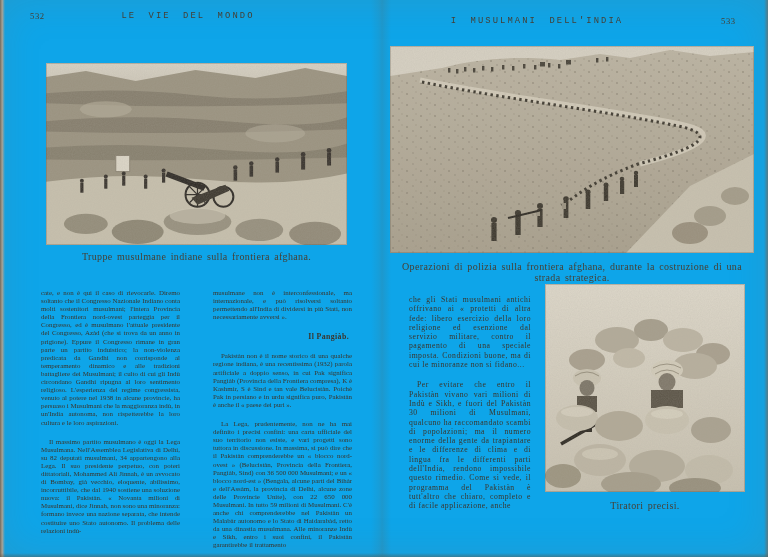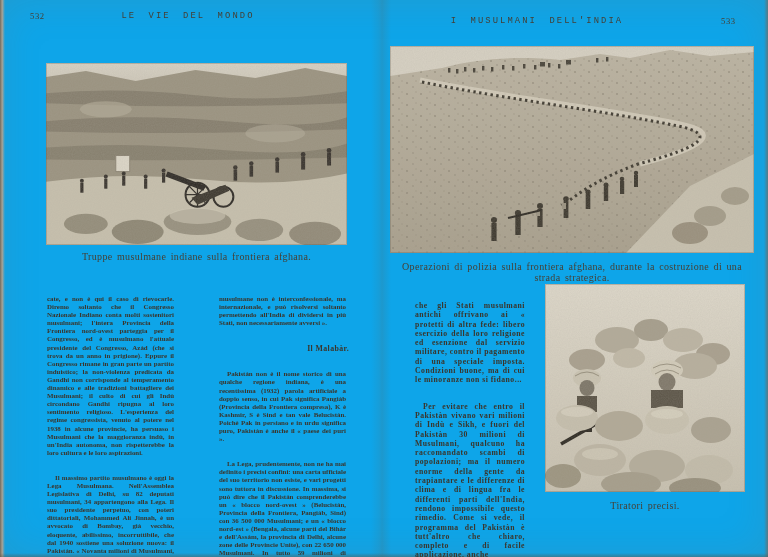--- a/index.html
+++ b/index.html
@@ -27,21 +27,21 @@
   .photoA{left:46px;top:63px;width:301px;height:182px;}
   .photoB{left:390px;top:46px;width:364px;height:207px;}
   .photoC{left:545px;top:284px;width:200px;height:208px;}
   .cap{position:absolute;font-size:10px;letter-spacing:.35px;word-spacing:1.6px;
         color:#464035;text-align:center;}
   .capA{left:30px;top:251px;width:333px;}
   .capB{left:390px;top:261px;width:364px;}
   .capC{left:545px;top:500px;width:200px;}
   .cols{position:absolute;left:30px;top:278px;width:333px;display:flex;gap:11px;}
   .col{flex:1;min-width:0;}
-  p{margin:17px;text-align:justify;font-size:6.9px;line-height:8.1px;color:#3b352b;font-weight:bold;}
+  p{margin:11px;text-align:justify;font-size:6.9px;line-height:8.1px;color:#3b352b;}
   p.ind{text-indent:8px;}
   .sechead{margin:5px 14px 5px 0;font-size:7.8px;font-weight:bold;text-align:right;
         letter-spacing:.4px;color:#3b352b;font-family:"Liberation Serif","DejaVu Serif",serif;}
   .rcol{position:absolute;left:398px;top:284px;width:144px;}
   .rcol p{font-size:7.7px;line-height:9.3px;letter-spacing:.5px;}
 </style>
 </head>
 <body>
 
 <div class="scan">
@@ -145,21 +145,21 @@
   </figure>
   <figcaption class="cap capA">Truppe musulmane indiane sulla frontiera afghana.</figcaption>
 
   <div class="cols">
     <div class="col">
       <p>cate, e non è qui il caso di rievocarle. Diremo soltanto che il Congresso Nazionale Indiano conta molti sostenitori musulmani; l'intera Provincia della Frontiera nord-ovest parteggia per il Congresso, ed è musulmano l'attuale presidente del Congresso, Azàd (che si trova da un anno in prigione). Eppure il Congresso rimane in gran parte un partito induistico; la non-violenza predicata da Gandhi non corrisponde al temperamento dinamico e alle tradizioni battagliere dei Musulmani; il culto di cui gli Indù circondano Gandhi ripugna al loro sentimento religioso. L'esperienza del regime congressista, venuto al potere nel 1938 in alcune provincie, ha persuaso i Musulmani che la maggioranza indù, in un'India autonoma, non rispetterebbe la loro cultura e le loro aspirazioni.</p>
       <p class="ind">Il massimo partito musulmano è oggi la Lega Musulmana. Nell'Assemblea Legislativa di Delhi, su 82 deputati musulmani, 34 appartengono alla Lega. Il suo presidente perpetuo, con poteri dittatoriali, Mohammed Ali Jinnah, è un avvocato di Bombay, già vecchio, eloquente, abilissimo, incorruttibile, che dal 1940 sostiene una soluzione nuova: il Pakistàn. « Novanta milioni di Musulmani, dice Jinnah, non sono una minoranza: formano invece una nazione separata, che intende costituire uno Stato autonomo. Il problema delle relazioni indù-</p>
     </div>
     <div class="col">
       <p>musulmane non è interconfessionale, ma internazionale, e può risolversi soltanto permettendo all'India di dividersi in più Stati, non necessariamente avversi ».</p>
-      <h3 class="sechead">Il Malabàr.</h3>
+      <h3 class="sechead">Il Pangiàb.</h3>
       <p class="ind">Pakistàn non è il nome storico di una qualche regione indiana, è una recentissima (1932) parola artificiale a doppio senso, in cui Pak significa Pangiàb (Provincia della Frontiera compresa), K è Kashmir, S è Sind e tan vale Belucistàn. Poichè Pak in persiano e in urdu significa puro, Pakistàn è anche il « paese dei puri ».</p>
       <p class="ind">La Lega, prudentemente, non ne ha mai definito i precisi confini: una carta ufficiale del suo territorio non esiste, e vari progetti sono tuttora in discussione. In massima, si può dire che il Pakistàn comprenderebbe un « blocco nord-ovest » (Belucistàn, Provincia della Frontiera, Pangiàb, Sind) con 36 500 000 Musulmani; e un « blocco nord-est » (Bengala, alcune parti del Bihàr e dell'Assàm, la provincia di Delhi, alcune zone delle Provincie Unite), con 22 650 000 Musulmani. In tutto 59 milioni di Musulmani. C'è anche chi comprenderebbe nel Pakistàn un Malabàr autonomo e lo Stato di Haidarabàd, retto da una dinastia musulmana. Alle minoranze Indù e Sikh, entro i suoi confini, il Pakistàn garantirebbe il trattamento</p>
     </div>
   </div>
 
   <div class="rtitle tr">I MUSULMANI DELL'INDIA</div>
   <div class="pnum pr">533</div>
 
   <figure class="photo photoB">
     <svg viewBox="0 0 364 207" preserveAspectRatio="none">

